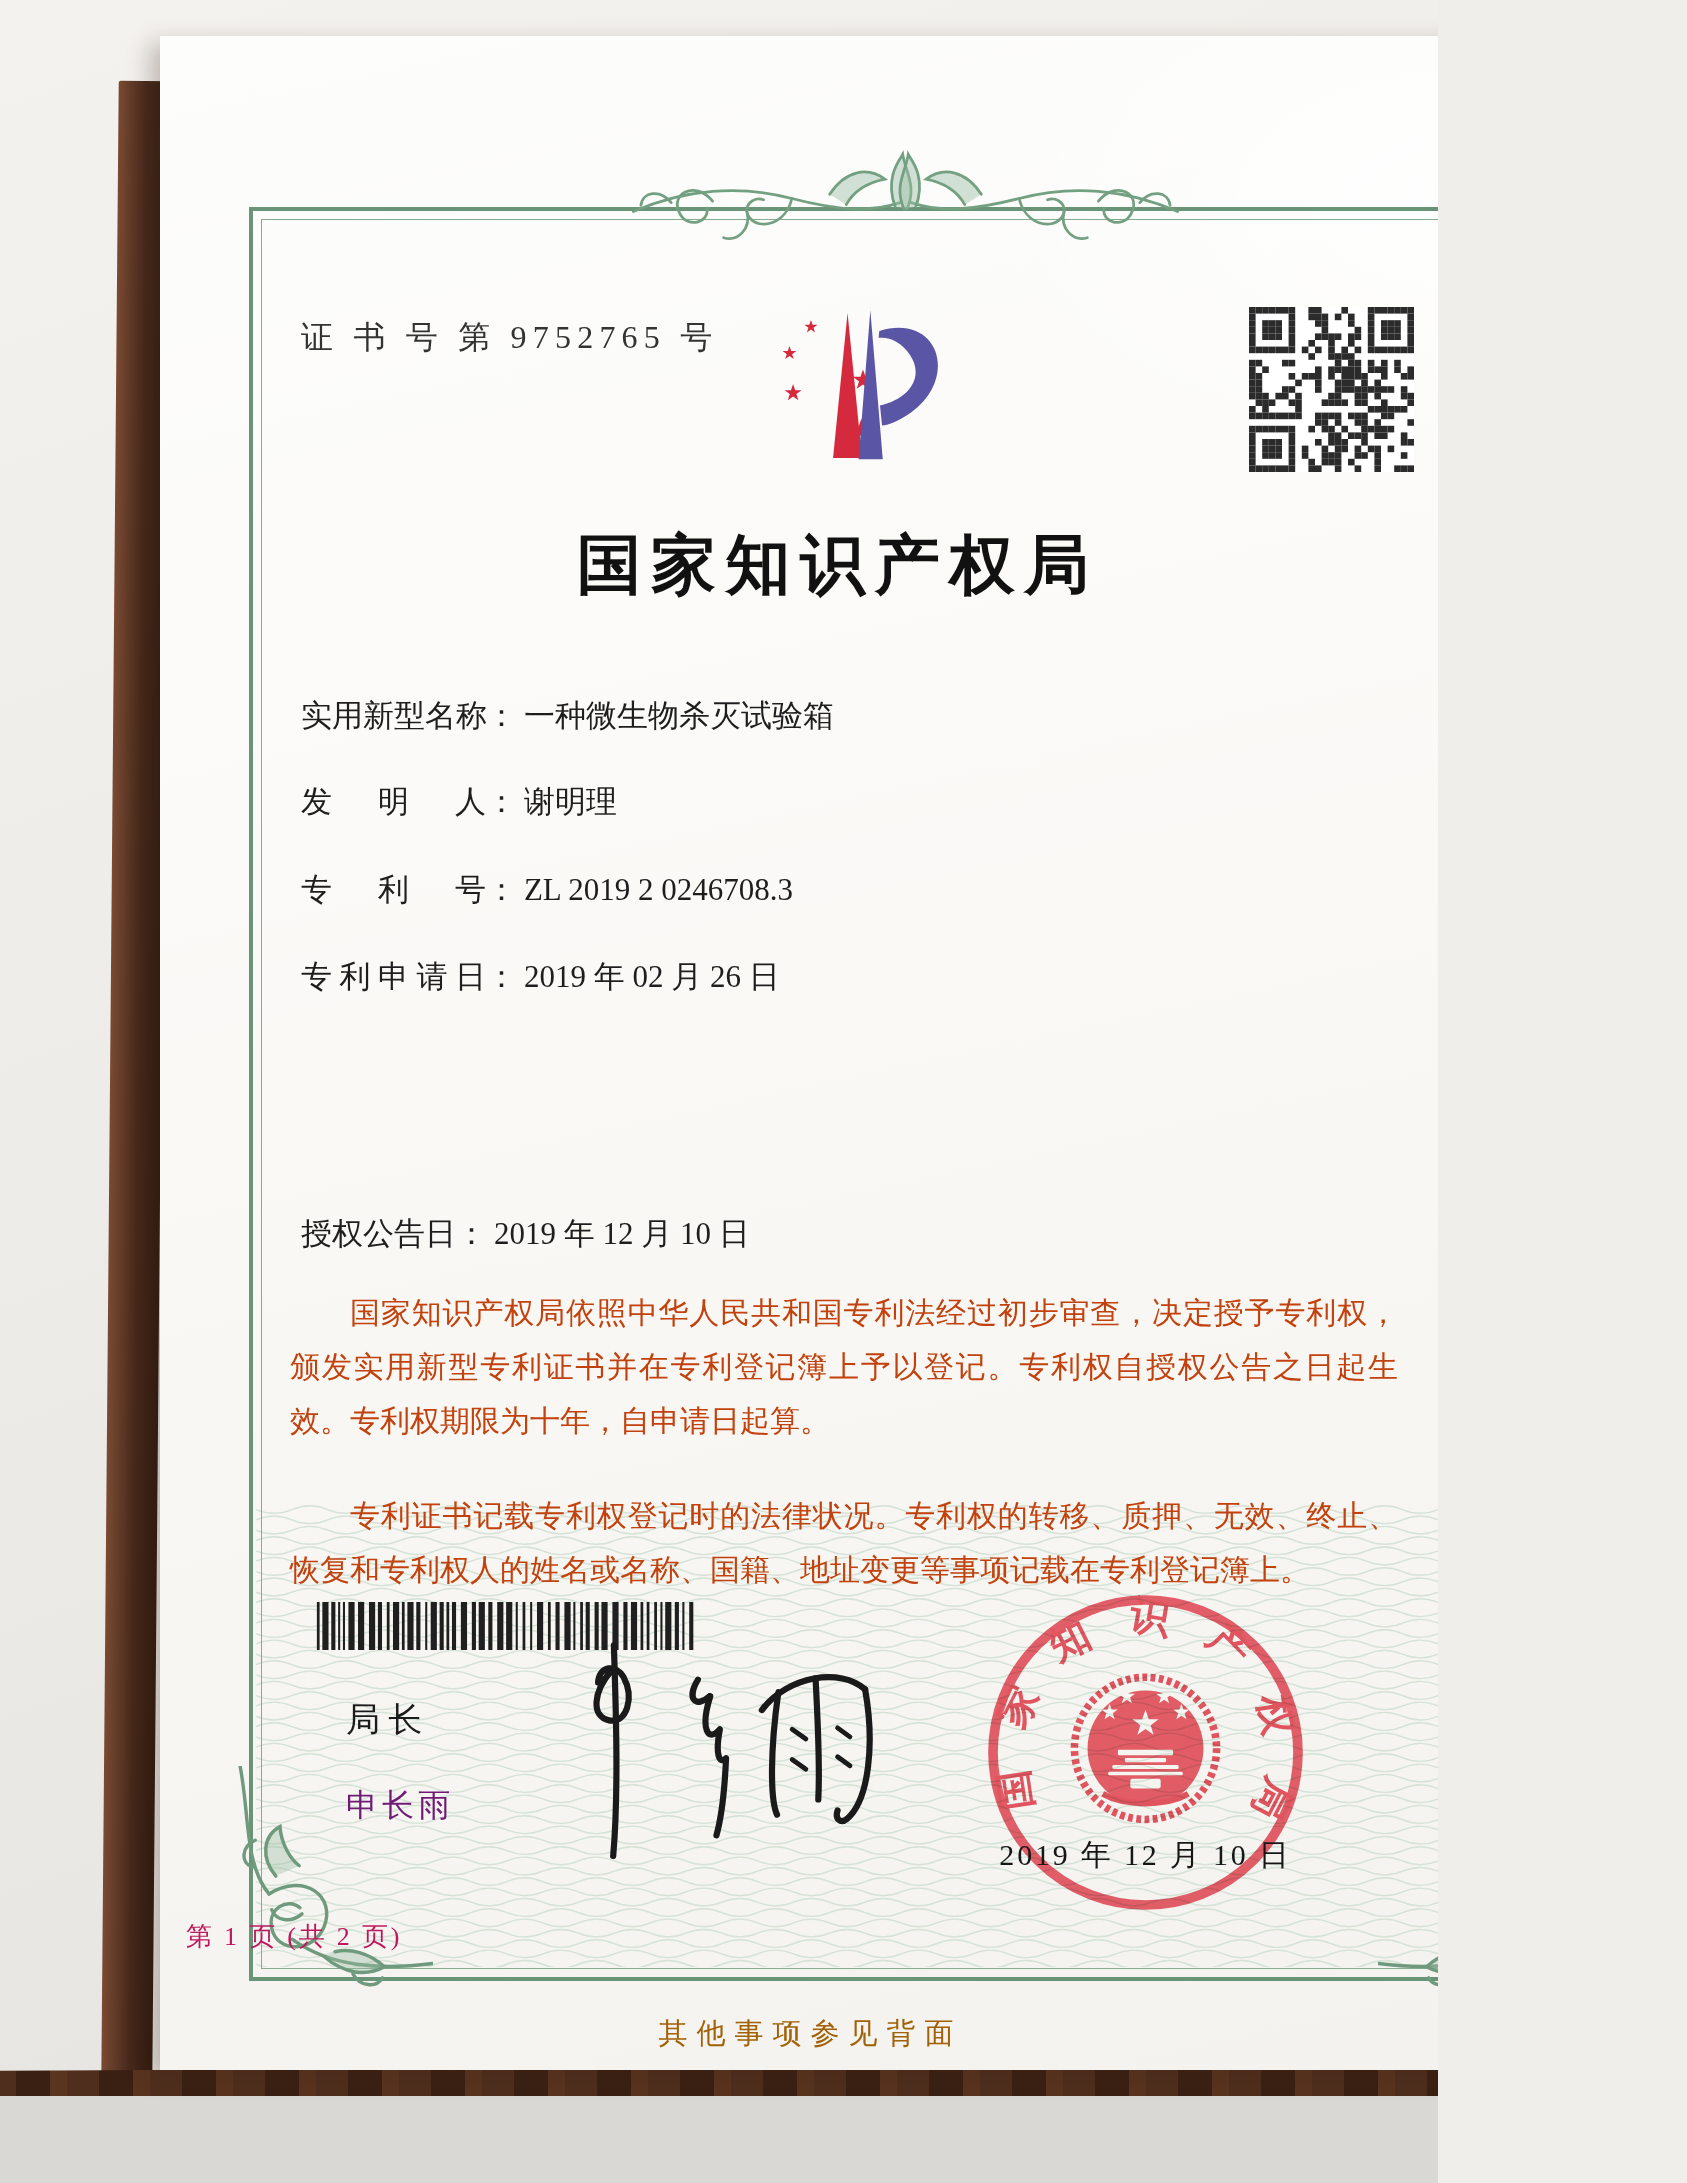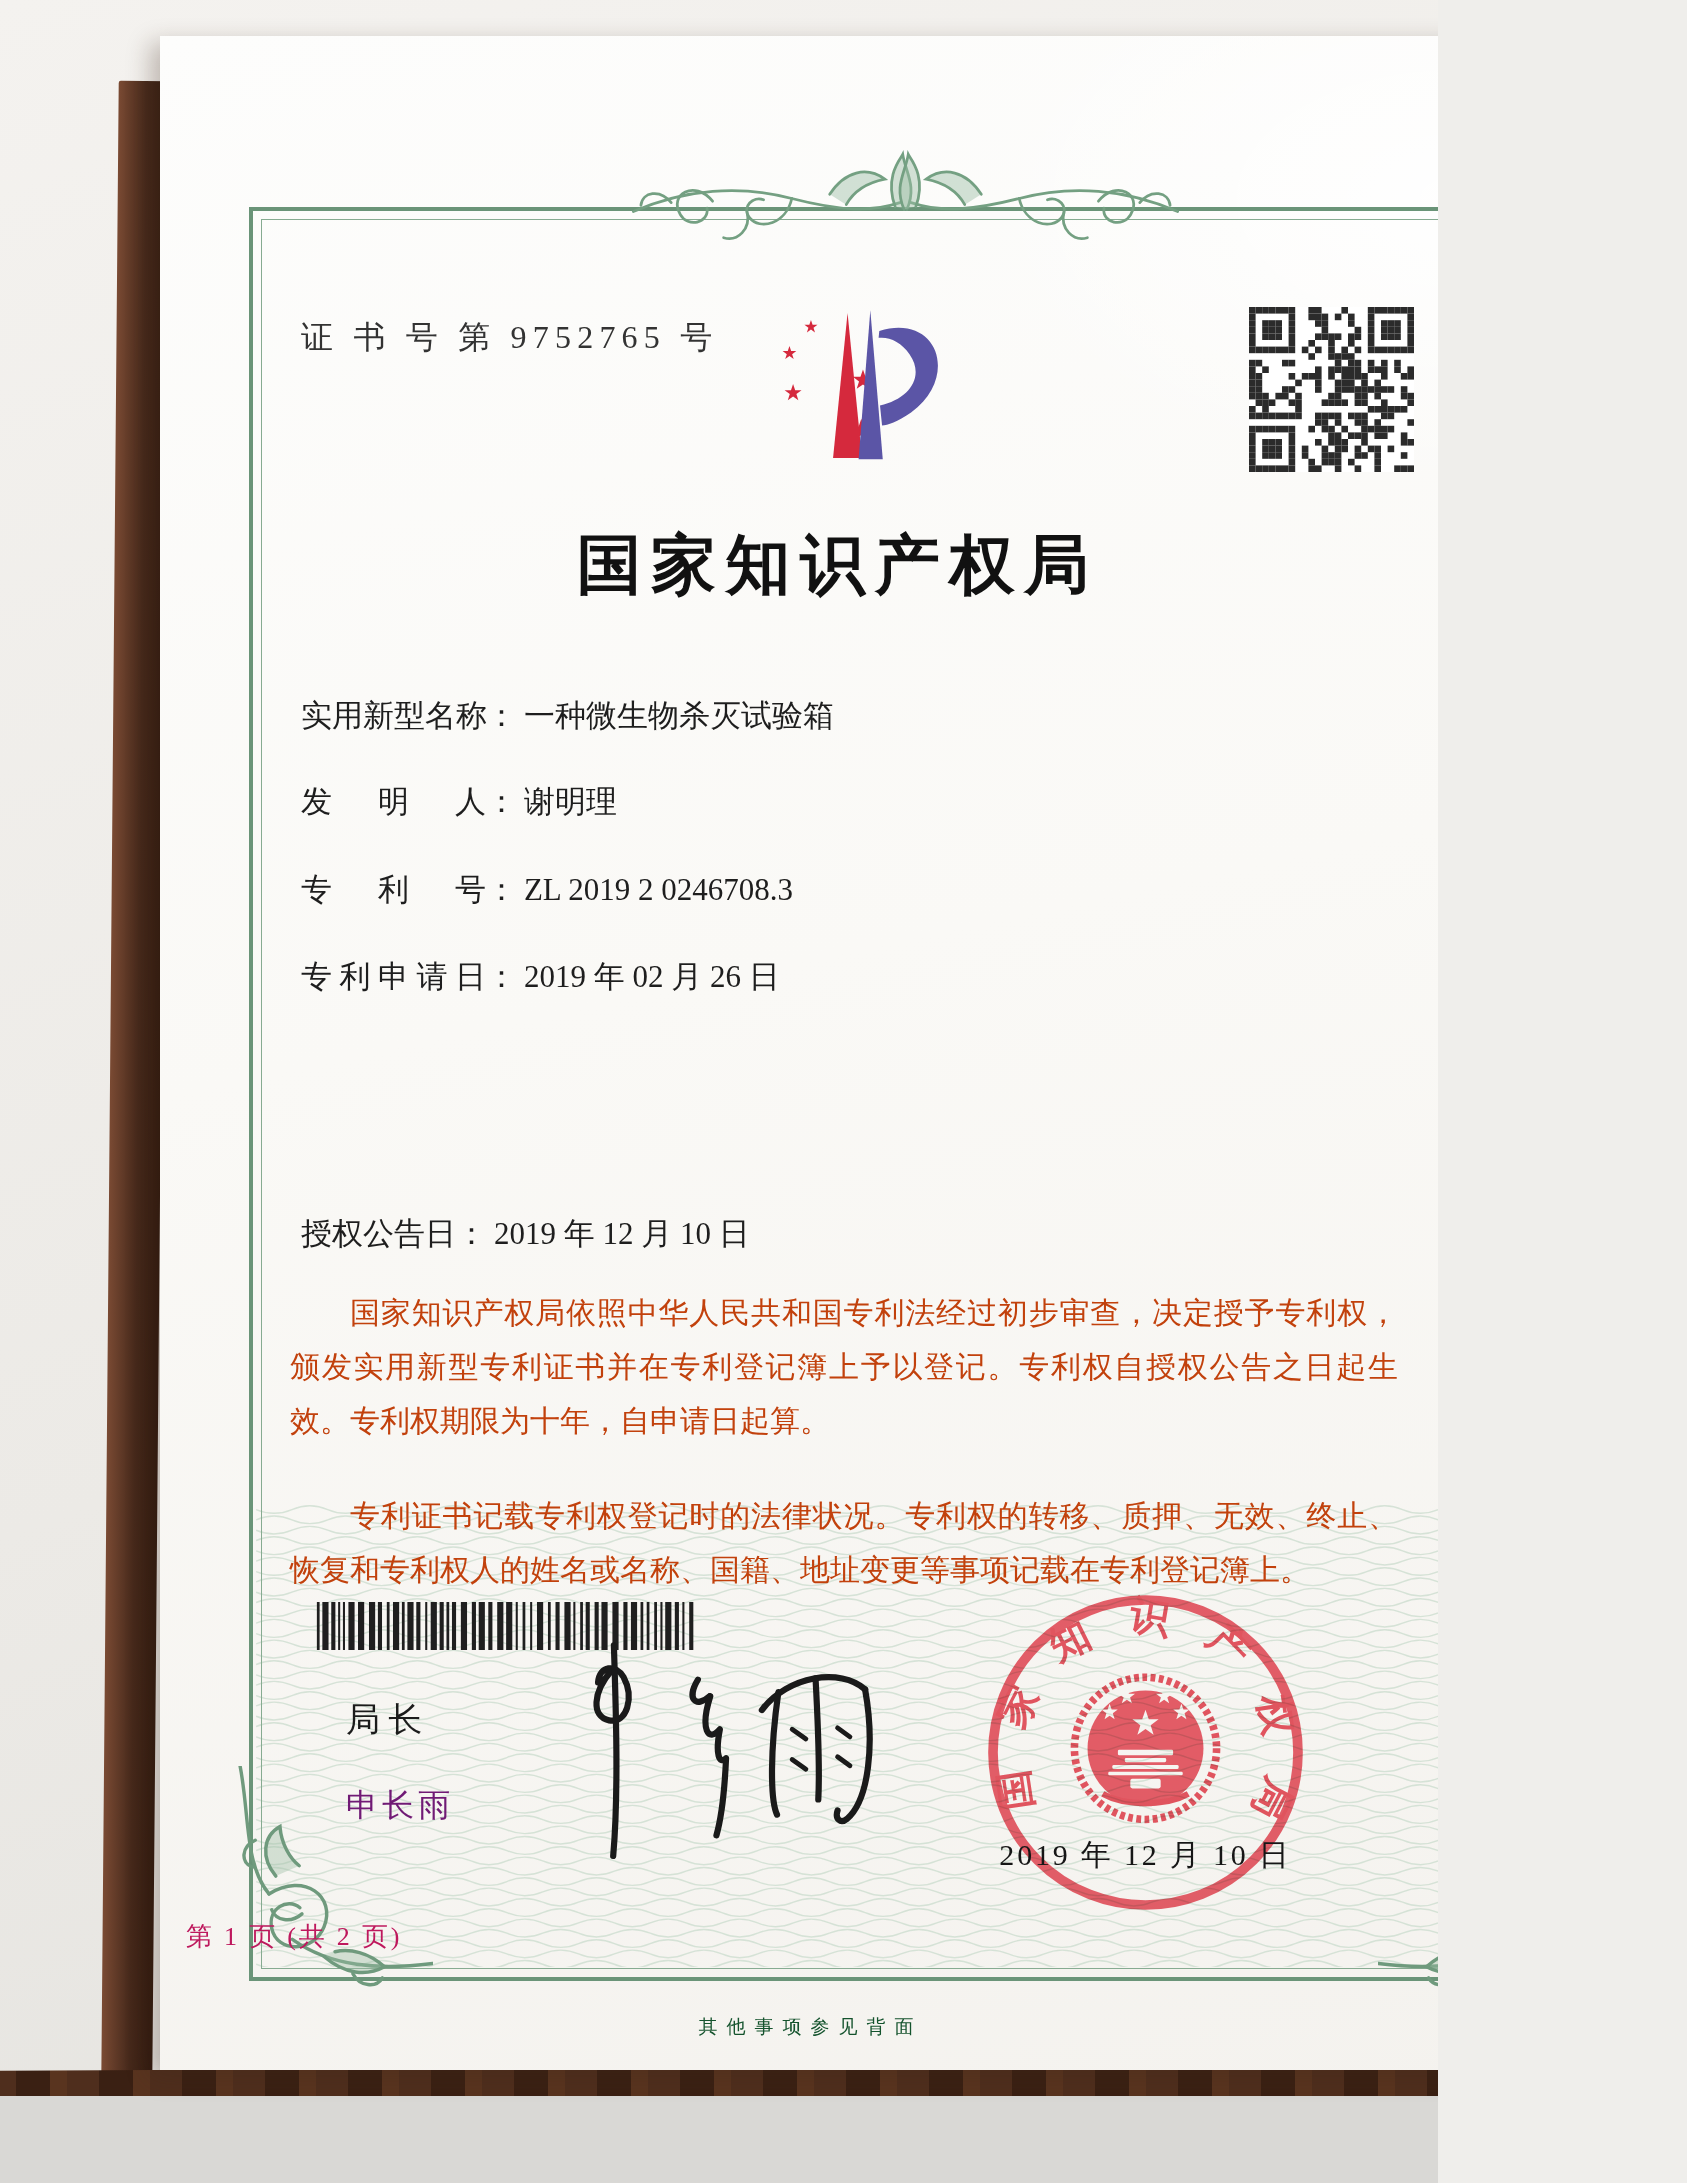--- a/index.html
+++ b/index.html
@@ -44,21 +44,21 @@
   
   #waves{left:256px;top:1504px;}
   
   #barcode{left:316px;top:1602px;}
   #director-title{left:346px;top:1697px;font-size:34px;letter-spacing:8.3px;color:#1b1b1b;}
   #director-name{left:346px;top:1784px;font-size:32px;letter-spacing:4.1px;color:#701a75;}
   #signature{left:543px;top:1626px;}
   #seal{left:973px;top:1580px;mix-blend-mode:multiply;opacity:.92;}
   #seal-date{left:973px;top:1835px;width:345px;text-align:center;font-size:30px;color:#161616;letter-spacing:2.8px;}
   #page-num{left:186px;top:1919px;width:1303px;text-align:left;font-size:26px;color:#be185d;letter-spacing:2.8px;}
-  #back-note{left:159px;top:2014px;width:1303px;text-align:center;font-size:19px;color:#14532d;letter-spacing:9px;}
+  #back-note{left:159px;top:2014px;width:1303px;text-align:center;font-size:29px;color:#a16207;letter-spacing:9px;}
 </style>
 </head>
 <body>
 
 <div id="page">
 
   <div id="backdrop" class="abs"></div>
   <div id="table-edge-left" class="abs"></div>
   <div id="table-edge-bottom" class="abs"></div>
   <div id="floor" class="abs"></div>

